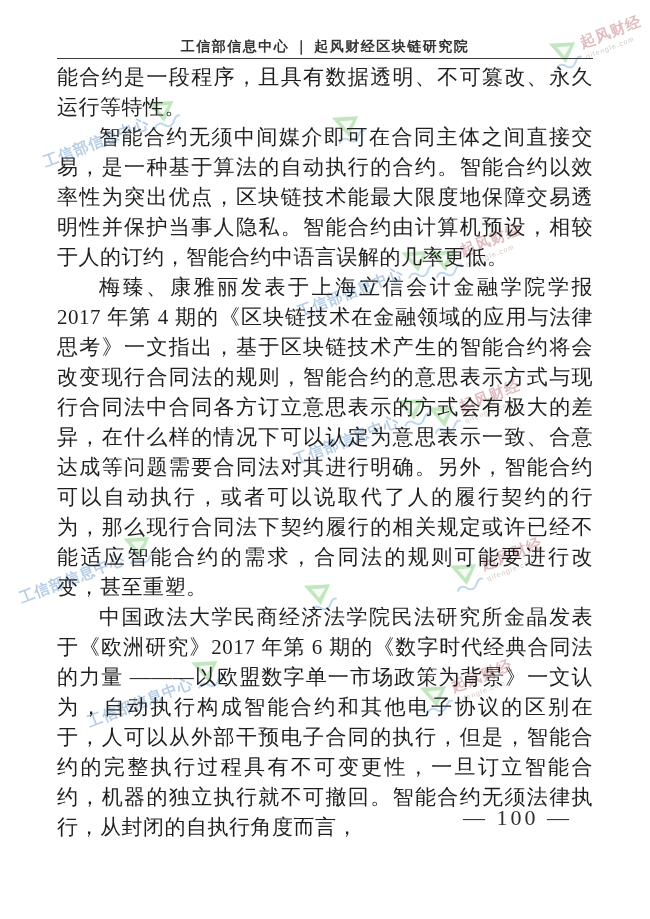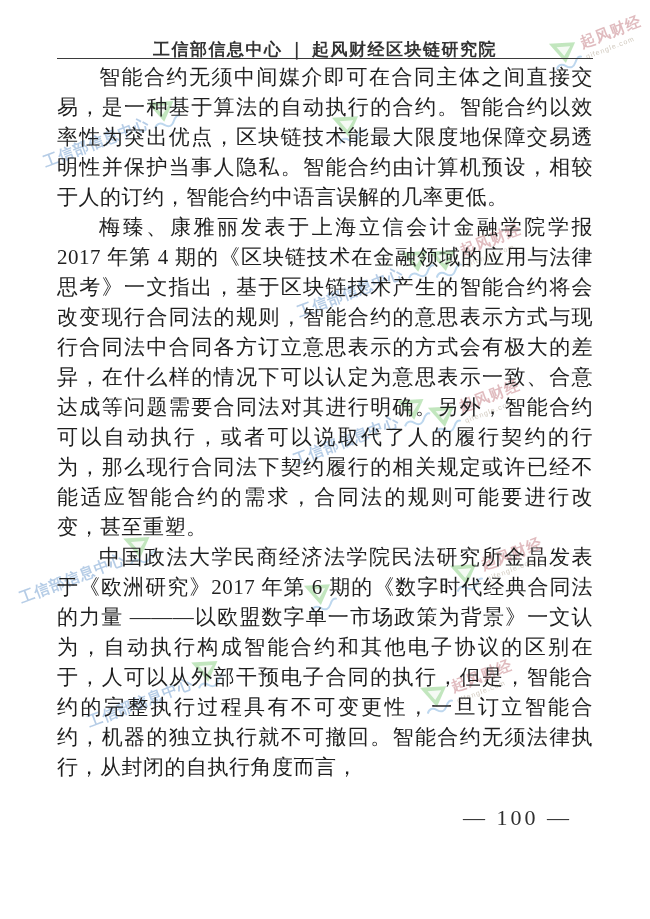--- a/index.html
+++ b/index.html
@@ -7,21 +7,21 @@
     position:relative;
     width:650px;height:919px;
     background:#ffffff;
     overflow:hidden;
     font-family:"Liberation Serif","DejaVu Serif",serif;
   }
   
   .header{
     position:absolute;left:57px;top:38px;width:536px;
     text-align:center;
-    font-size:17px;font-weight:bold;color:#333;
+    font-size:14px;font-weight:bold;color:#333;
     letter-spacing:1.5px;
     z-index:2;
   }
   .header-rule{
     position:absolute;left:57px;top:58px;width:536px;height:0;
     border-top:1.7px solid #3b3b3b;
     z-index:2;
   }
   
   .content{
@@ -182,20 +182,21 @@
           <span class="wm-text-pink">起风财经</span>
           <span class="wm-sub">qifengle.com</span>
         </span>
       </div>
     </div>
 
   <div class="header">工信部信息中心 ｜ 起风财经区块链研究院</div>
   <div class="header-rule"></div>
 
   <div class="content" id="body-content">
+      <p class="noindent">能合约是一段程序，且具有数据透明、不可篡改、永久运行等特性。</p>
       <p class="">智能合约无须中间媒介即可在合同主体之间直接交易，是一种基于算法的自动执行的合约。智能合约以效率性为突出优点，区块链技术能最大限度地保障交易透明性并保护当事人隐私。智能合约由计算机预设，相较于人的订约，智能合约中语言误解的几率更低。</p>
       <p class="">梅臻、康雅丽发表于上海立信会计金融学院学报 2017 年第 4 期的《区块链技术在金融领域的应用与法律思考》一文指出，基于区块链技术产生的智能合约将会改变现行合同法的规则，智能合约的意思表示方式与现行合同法中合同各方订立意思表示的方式会有极大的差异，在什么样的情况下可以认定为意思表示一致、合意达成等问题需要合同法对其进行明确。另外，智能合约可以自动执行，或者可以说取代了人的履行契约的行为，那么现行合同法下契约履行的相关规定或许已经不能适应智能合约的需求，合同法的规则可能要进行改变，甚至重塑。</p>
       <p class="">中国政法大学民商经济法学院民法研究所金晶发表于《欧洲研究》2017 年第 6 期的《数字时代经典合同法的力量 ———以欧盟数字单一市场政策为背景》一文认为，自动执行构成智能合约和其他电子协议的区别在于，人可以从外部干预电子合同的执行，但是，智能合约的完整执行过程具有不可变更性，一旦订立智能合约，机器的独立执行就不可撤回。智能合约无须法律执行，从封闭的自执行角度而言，</p>
     </div>
 
   <div class="pagenum">— 100 —</div>
 
 </div>
 
 </body></html>

